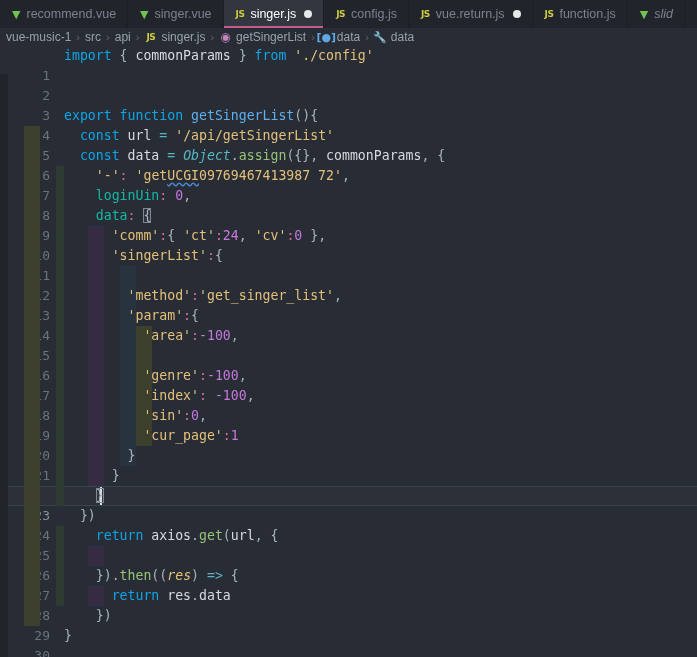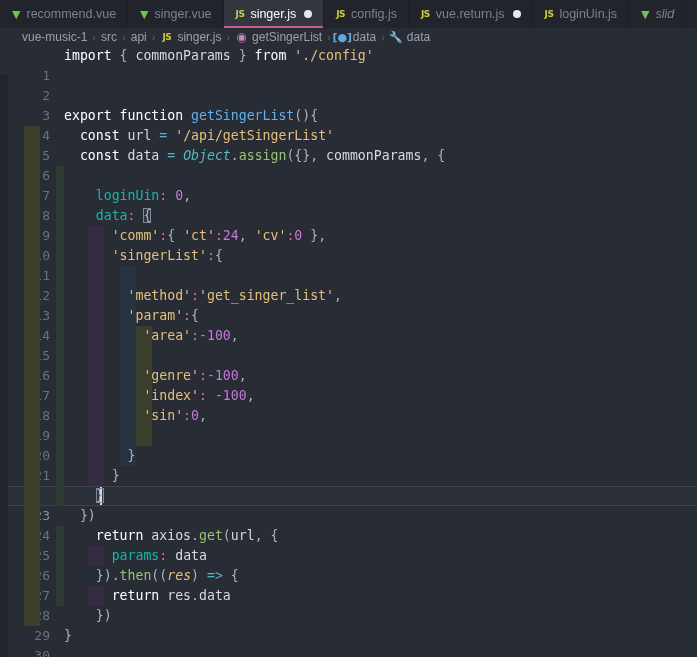--- a/index.html
+++ b/index.html
@@ -40,21 +40,21 @@
   .tab-ico { font-size: 9px; font-weight: bold; font-family: "DejaVu Sans", sans-serif; line-height: 1; }
   .ico-js { color: #cbcb41; letter-spacing: -0.5px; }
   .ico-vue { color: #6fc24f; font-size: 11px; }
   .dirty-dot { width: 8px; height: 8px; border-radius: 50%; background: #e8e8e8; display: inline-block; margin-left: 2px; flex: 0 0 8px; }
   .tab-spacer { flex: 1 1 auto; background: #21242b; }
 
   
   .breadcrumbs {
     height: 18px; flex: 0 0 18px; background: #282c34;
     display: flex; align-items: center; gap: 0;
-    padding-left: 22px;
+    padding-left: 6px;
     font-family: "Liberation Sans", sans-serif;
     font-size: 12px; color: #9aa1ad; white-space: nowrap;
   }
   .crumb { display: inline-flex; align-items: center; gap: 4px; }
   .crumb-sep { color: #5d6471; padding: 0 5px; font-size: 11px; }
   .bc-ico { display: inline-flex; align-items: center; justify-content: center; width: 13px; height: 13px; font-size: 9px; font-weight: bold; font-family: "DejaVu Sans", sans-serif; }
   .bc-js { color: #cbcb41; letter-spacing: -0.6px; }
   .bc-fn { color: #c586c0; font-size: 12px; }
   .bc-var { color: #5fa8e0; font-size: 11px; }
   .bc-prop { color: #d7dae0; font-size: 11px; }
@@ -80,21 +80,21 @@
   
   .guide { position: absolute; top: 0; height: 20px; z-index: 0; }
   .g1 { background: #3c3f2b; }
   .g2 { background: #2e3b33; }
   .g3 { background: #352b42; }
   .g4 { background: #27343f; }
   .g5 { background: #3c3f2b; }
   .codewrap { position: relative; z-index: 2; }
 
   
-  .kw  { color: #ffffff; }           
+  .kw  { color: #0ea5e9; }           
   .fn  { color: #61afef; }           
   .var { color: #d7dae0; }           
   .str { color: #e5c07b; }           
   .num { color: #c678dd; }           
   .op  { color: #56b6c2; }           
   .punc{ color: #abb2bf; }           
   .meth{ color: #98c379; }           
   .cls { color: #56b6c2; font-style: italic; }  
   .par { color: #e5c07b; font-style: italic; }  
   .prop{ color: #e06c9f; }           
@@ -137,21 +137,21 @@
     </div>
 
     <div class="tab">
       <span class="tab-ico ico-js">JS</span>
       <span>vue.return.js</span>
       <span class="dirty-dot"></span>
     </div>
 
     <div class="tab">
       <span class="tab-ico ico-js">JS</span>
-      <span>loginUin.js</span>
+      <span>function.js</span>
     </div>
 
     <div class="tab">
       <span class="tab-ico ico-vue">▼</span>
       <span style="font-style:italic">slid</span>
     </div>
 
     <div class="tab-spacer"></div>
   </div>
 
@@ -227,20 +227,21 @@
       <div class="line">
         <span class="ln">6</span>
         <span class="guide g1" style="left:24px;width:16px;"></span>
         <span class="code"><span class="codewrap">  <span class="kw">const</span> <span class="var">data</span> <span class="op">=</span> <span class="cls">Object</span><span class="punc">.</span><span class="meth">assign</span><span class="punc">({}, </span><span class="var">commonParams</span><span class="punc">, {</span></span></span>
       </div>
 
       <div class="line">
         <span class="ln">7</span>
         <span class="guide g1" style="left:24px;width:16px;"></span>
         <span class="guide g2" style="left:56px;width:8px;"></span>
+        <span class="code"><span class="codewrap">    <span class="str">'-'</span><span class="prop">:</span> <span class="str">'get</span><span class="str squiggle">UCGI</span><span class="str">09769467413987 72'</span><span class="punc">,</span></span></span>
       </div>
 
       <div class="line">
         <span class="ln">8</span>
         <span class="guide g1" style="left:24px;width:16px;"></span>
         <span class="guide g2" style="left:56px;width:8px;"></span>
         <span class="code"><span class="codewrap">    <span class="key">loginUin</span><span class="prop">:</span> <span class="num">0</span><span class="punc">,</span></span></span>
       </div>
 
       <div class="line">
@@ -341,20 +342,21 @@
         <span class="code"><span class="codewrap">          <span class="str">'sin'</span><span class="prop">:</span><span class="num">0</span><span class="punc">,</span></span></span>
       </div>
 
       <div class="line">
         <span class="ln">20</span>
         <span class="guide g1" style="left:24px;width:16px;"></span>
         <span class="guide g2" style="left:56px;width:8px;"></span>
         <span class="guide g3" style="left:88px;width:16px;"></span>
         <span class="guide g4" style="left:120px;width:16px;"></span>
         <span class="guide g5" style="left:136px;width:16px;"></span>
+        <span class="code"><span class="codewrap">          <span class="str">'cur_page'</span><span class="prop">:</span><span class="num">1</span></span></span>
       </div>
 
       <div class="line">
         <span class="ln">21</span>
         <span class="guide g1" style="left:24px;width:16px;"></span>
         <span class="guide g2" style="left:56px;width:8px;"></span>
         <span class="guide g3" style="left:88px;width:16px;"></span>
         <span class="guide g4" style="left:120px;width:16px;"></span>
         <span class="code"><span class="codewrap">        <span class="punc">}</span></span></span>
       </div>
@@ -386,21 +388,20 @@
         <span class="guide g1" style="left:24px;width:16px;"></span>
         <span class="guide g2" style="left:56px;width:8px;"></span>
         <span class="code"><span class="codewrap">    <span class="kw">return</span> <span class="var">axios</span><span class="punc">.</span><span class="meth">get</span><span class="punc">(</span><span class="var">url</span><span class="punc">, {</span></span></span>
       </div>
 
       <div class="line">
         <span class="ln">26</span>
         <span class="guide g1" style="left:24px;width:16px;"></span>
         <span class="guide g2" style="left:56px;width:8px;"></span>
         <span class="guide g3" style="left:88px;width:16px;"></span>
-        <span class="code"><span class="codewrap">      <span class="key">params</span><span class="prop">:</span> <span class="var">data</span></span></span>
       </div>
 
       <div class="line">
         <span class="ln">27</span>
         <span class="guide g1" style="left:24px;width:16px;"></span>
         <span class="guide g2" style="left:56px;width:8px;"></span>
         <span class="code"><span class="codewrap">    <span class="punc">}).</span><span class="meth">then</span><span class="punc">((</span><span class="par">res</span><span class="punc">) </span><span class="op">=&gt;</span><span class="punc"> {</span></span></span>
       </div>
 
       <div class="line">

